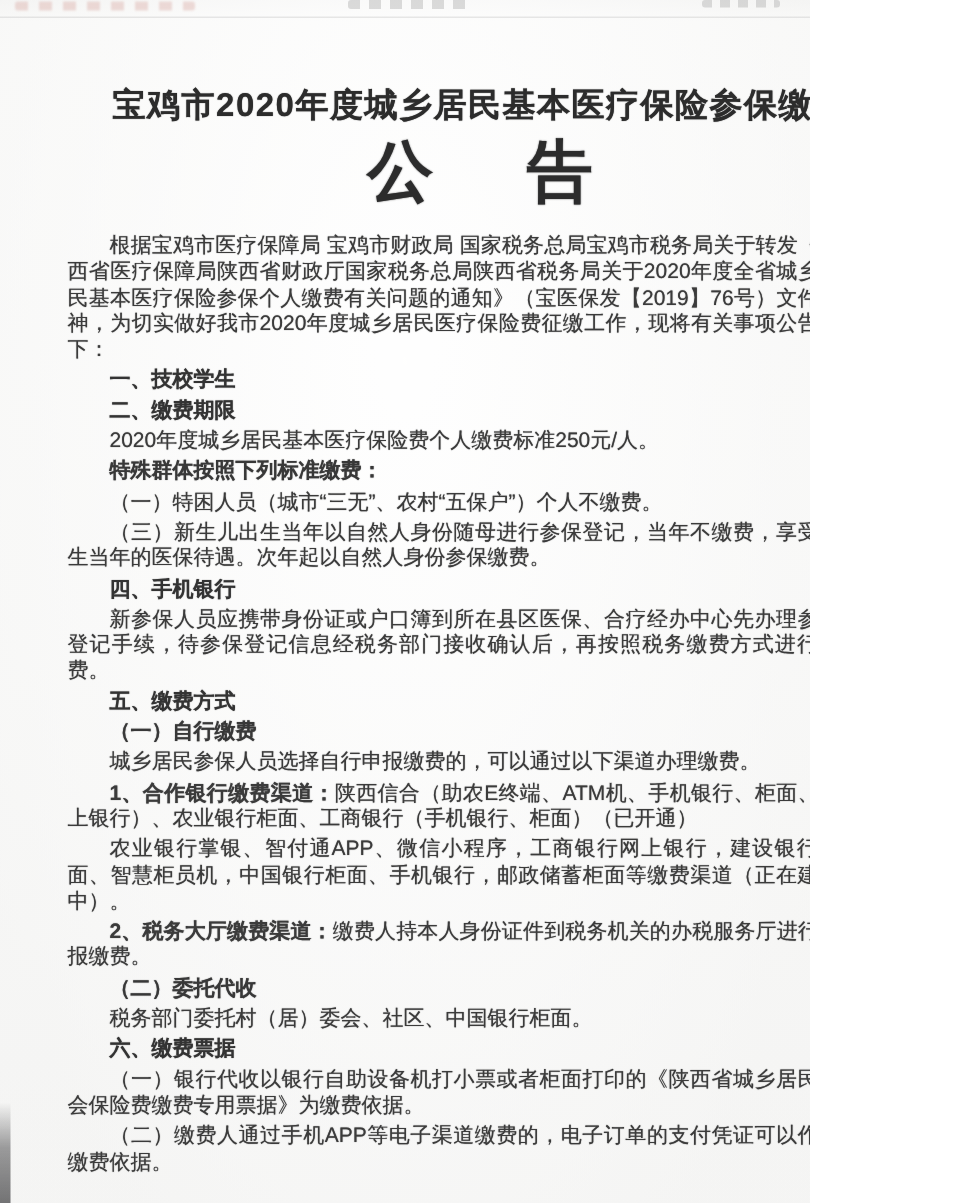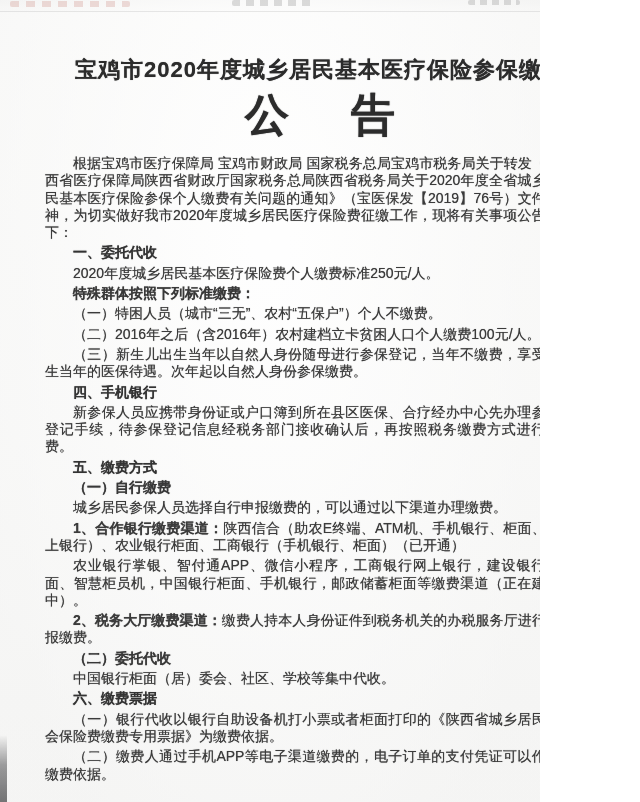--- a/index.html
+++ b/index.html
@@ -79,36 +79,36 @@
 
   <div class="photo">
     <div class="header">
       <div class="doc-title">宝鸡市2020年度城乡居民基本医疗保险参保缴费</div>
       <div class="gonggao">公 告</div>
     </div>
 
     <div class="body-col" id="body-blocks">
 
     <p class="p">根据宝鸡市医疗保障局 宝鸡市财政局 国家税务总局宝鸡市税务局关于转发《陕西省医疗保障局陕西省财政厅国家税务总局陕西省税务局关于2020年度全省城乡居民基本医疗保险参保个人缴费有关问题的通知》（宝医保发【2019】76号）文件精神，为切实做好我市2020年度城乡居民医疗保险费征缴工作，现将有关事项公告如下：</p>
-        <p class="h">一、委托代收</p>
+        <p class="h">一、技校学生</p>
+        <p class="h">二、缴费期限</p>
         <p class="p">2020年度城乡居民基本医疗保险费个人缴费标准250元/人。</p>
         <p class="pb">特殊群体按照下列标准缴费：</p>
         <p class="p">（一）特困人员（城市“三无”、农村“五保户”）个人不缴费。</p>
-        <p class="p">（二）2016年之后（含2016年）农村建档立卡贫困人口个人缴费100元/人。</p>
         <p class="p">（三）新生儿出生当年以自然人身份随母进行参保登记，当年不缴费，享受出生当年的医保待遇。次年起以自然人身份参保缴费。</p>
         <p class="h">四、手机银行</p>
         <p class="p">新参保人员应携带身份证或户口簿到所在县区医保、合疗经办中心先办理参保登记手续，待参保登记信息经税务部门接收确认后，再按照税务缴费方式进行缴费。</p>
         <p class="h">五、缴费方式</p>
         <p class="pb">（一）自行缴费</p>
         <p class="p">城乡居民参保人员选择自行申报缴费的，可以通过以下渠道办理缴费。</p>
         <p class="p"><span class="lead">1、合作银行缴费渠道：</span>陕西信合（助农E终端、ATM机、手机银行、柜面、网上银行）、农业银行柜面、工商银行（手机银行、柜面）（已开通）</p>
         <p class="p">农业银行掌银、智付通APP、微信小程序，工商银行网上银行，建设银行柜面、智慧柜员机，中国银行柜面、手机银行，邮政储蓄柜面等缴费渠道（正在建设中）。</p>
         <p class="p"><span class="lead">2、税务大厅缴费渠道：</span>缴费人持本人身份证件到税务机关的办税服务厅进行申报缴费。</p>
         <p class="pb">（二）委托代收</p>
-        <p class="p">中国银行柜面（居）委会、社区、学校等集中代收。</p>
+        <p class="p">税务部门委托村（居）委会、社区、中国银行柜面。</p>
         <p class="h">六、缴费票据</p>
         <p class="p">（一）银行代收以银行自助设备机打小票或者柜面打印的《陕西省城乡居民社会保险费缴费专用票据》为缴费依据。</p>
         <p class="p">（二）缴费人通过手机APP等电子渠道缴费的，电子订单的支付凭证可以作为缴费依据。</p>
       </div>
   </div>
 
   <div class="left-edge-shadow"></div>
 </div>
 
 </body></html>

